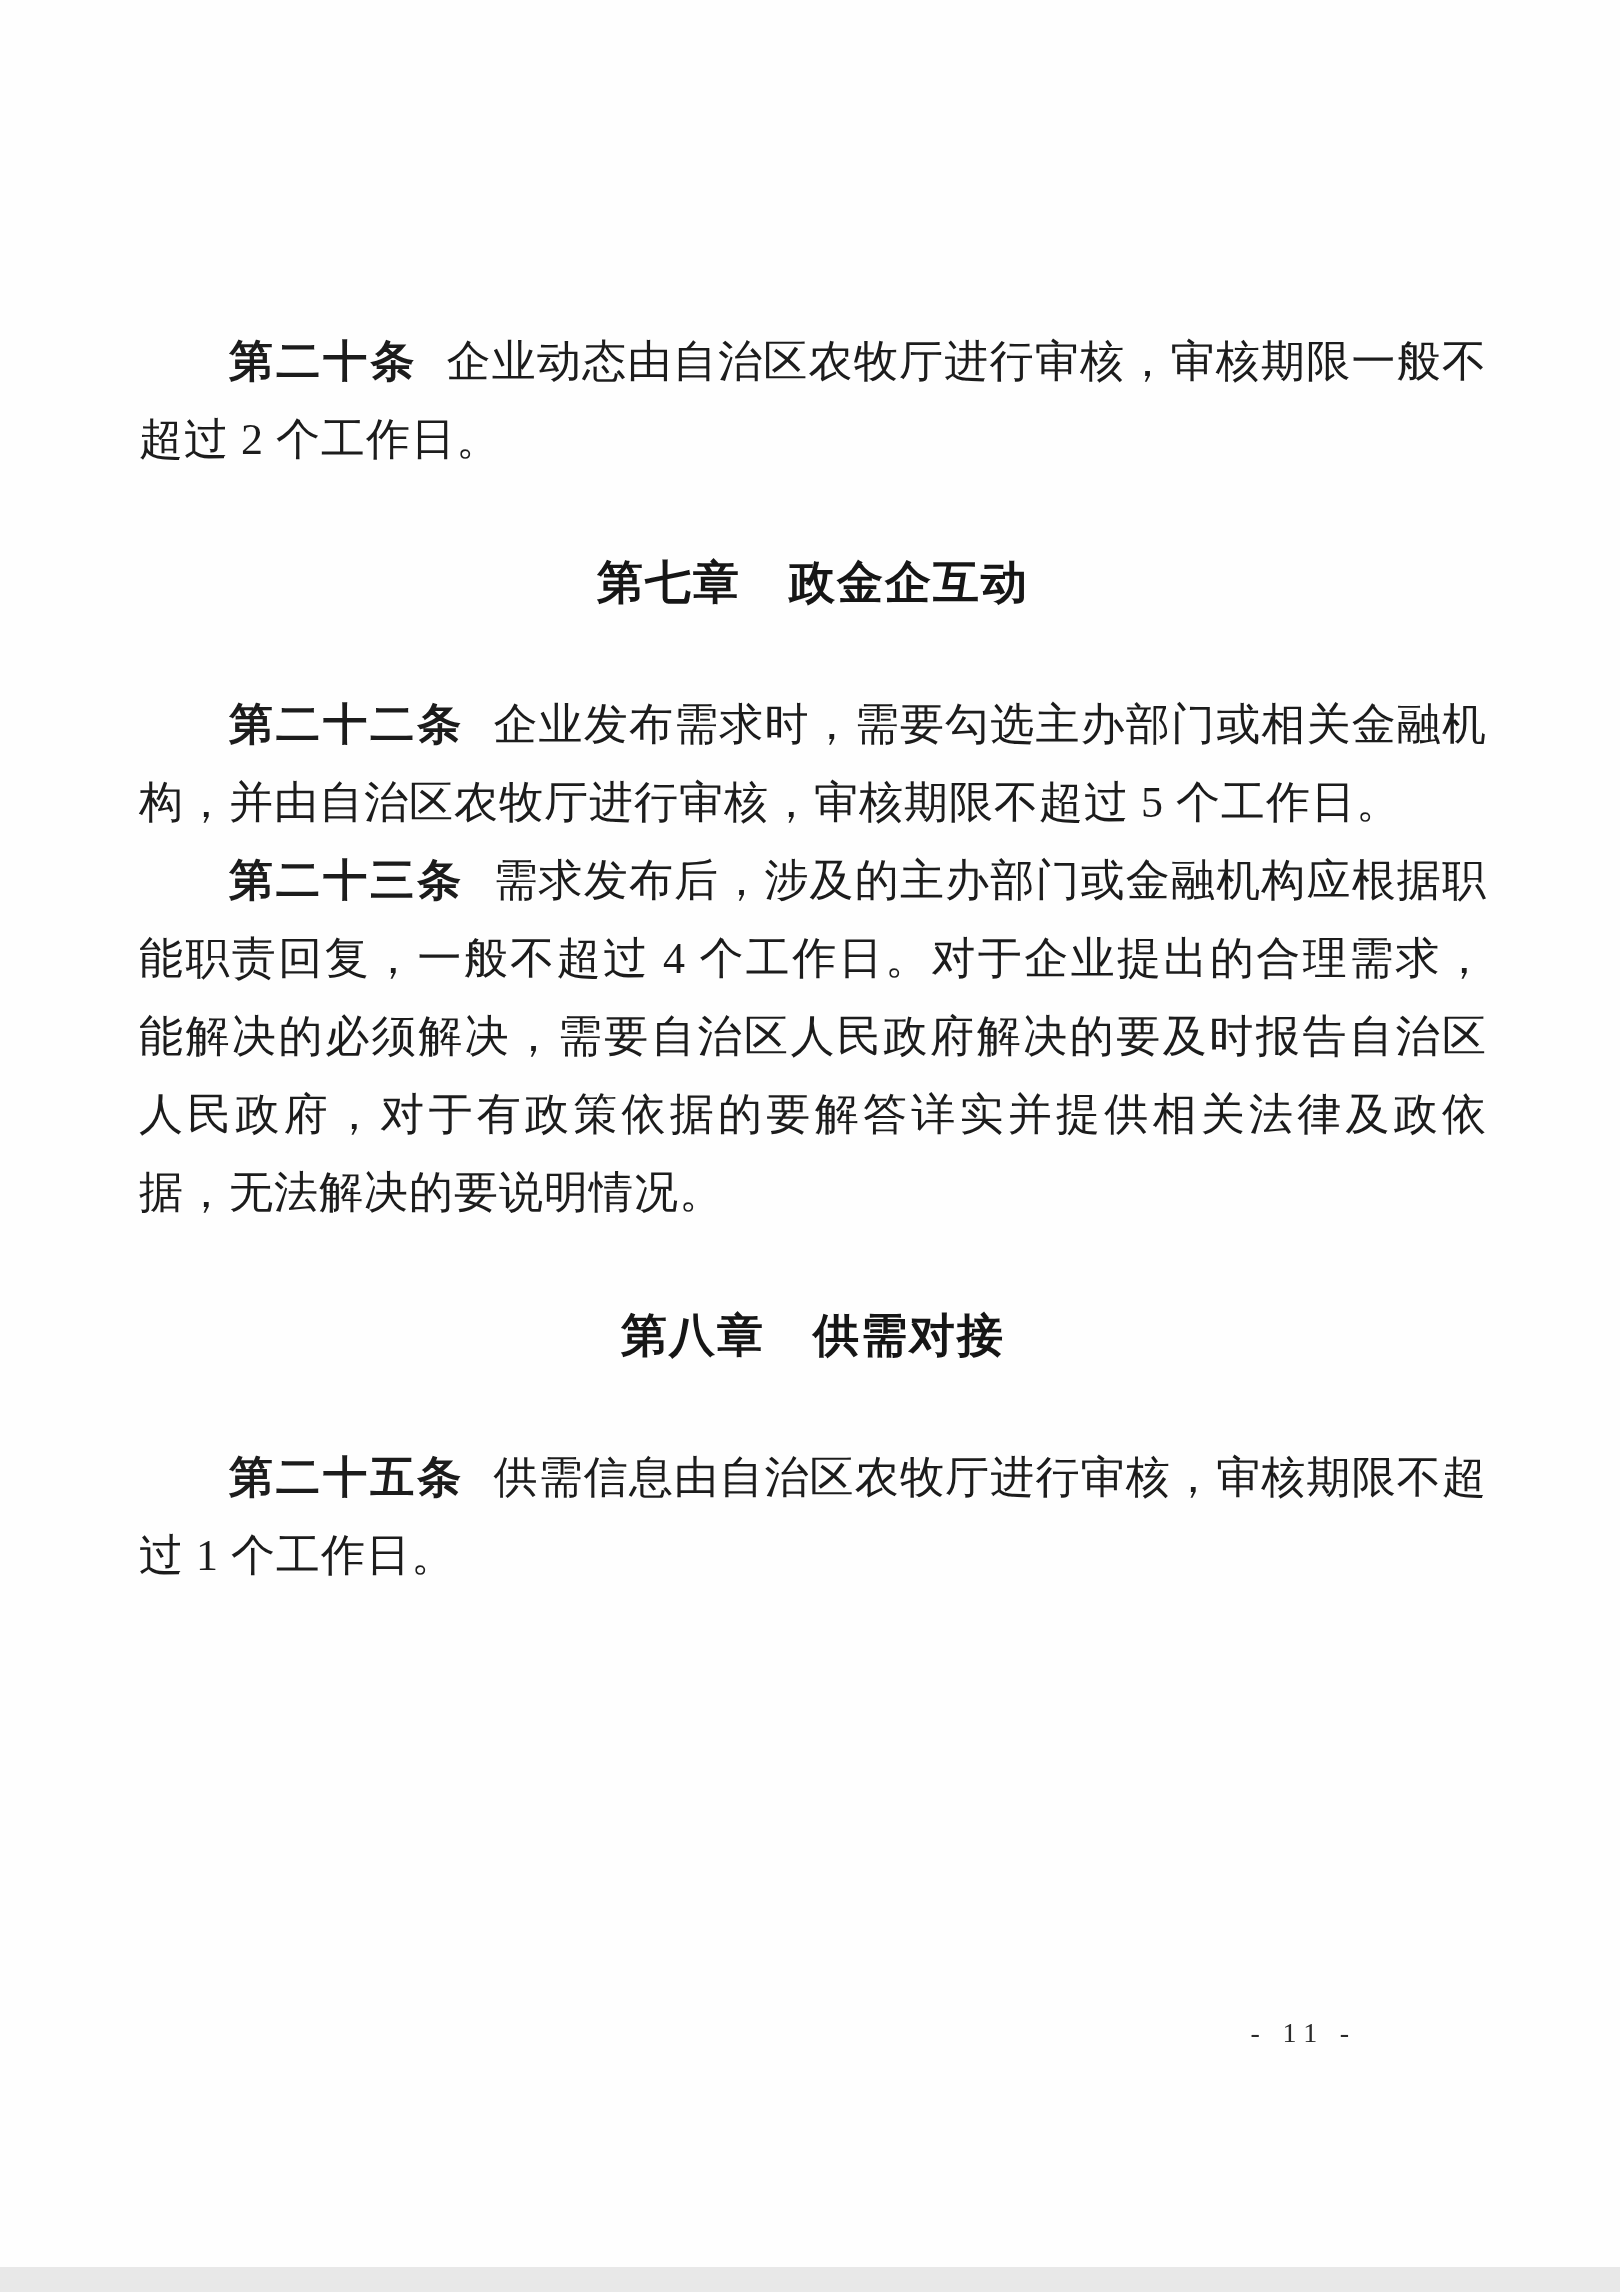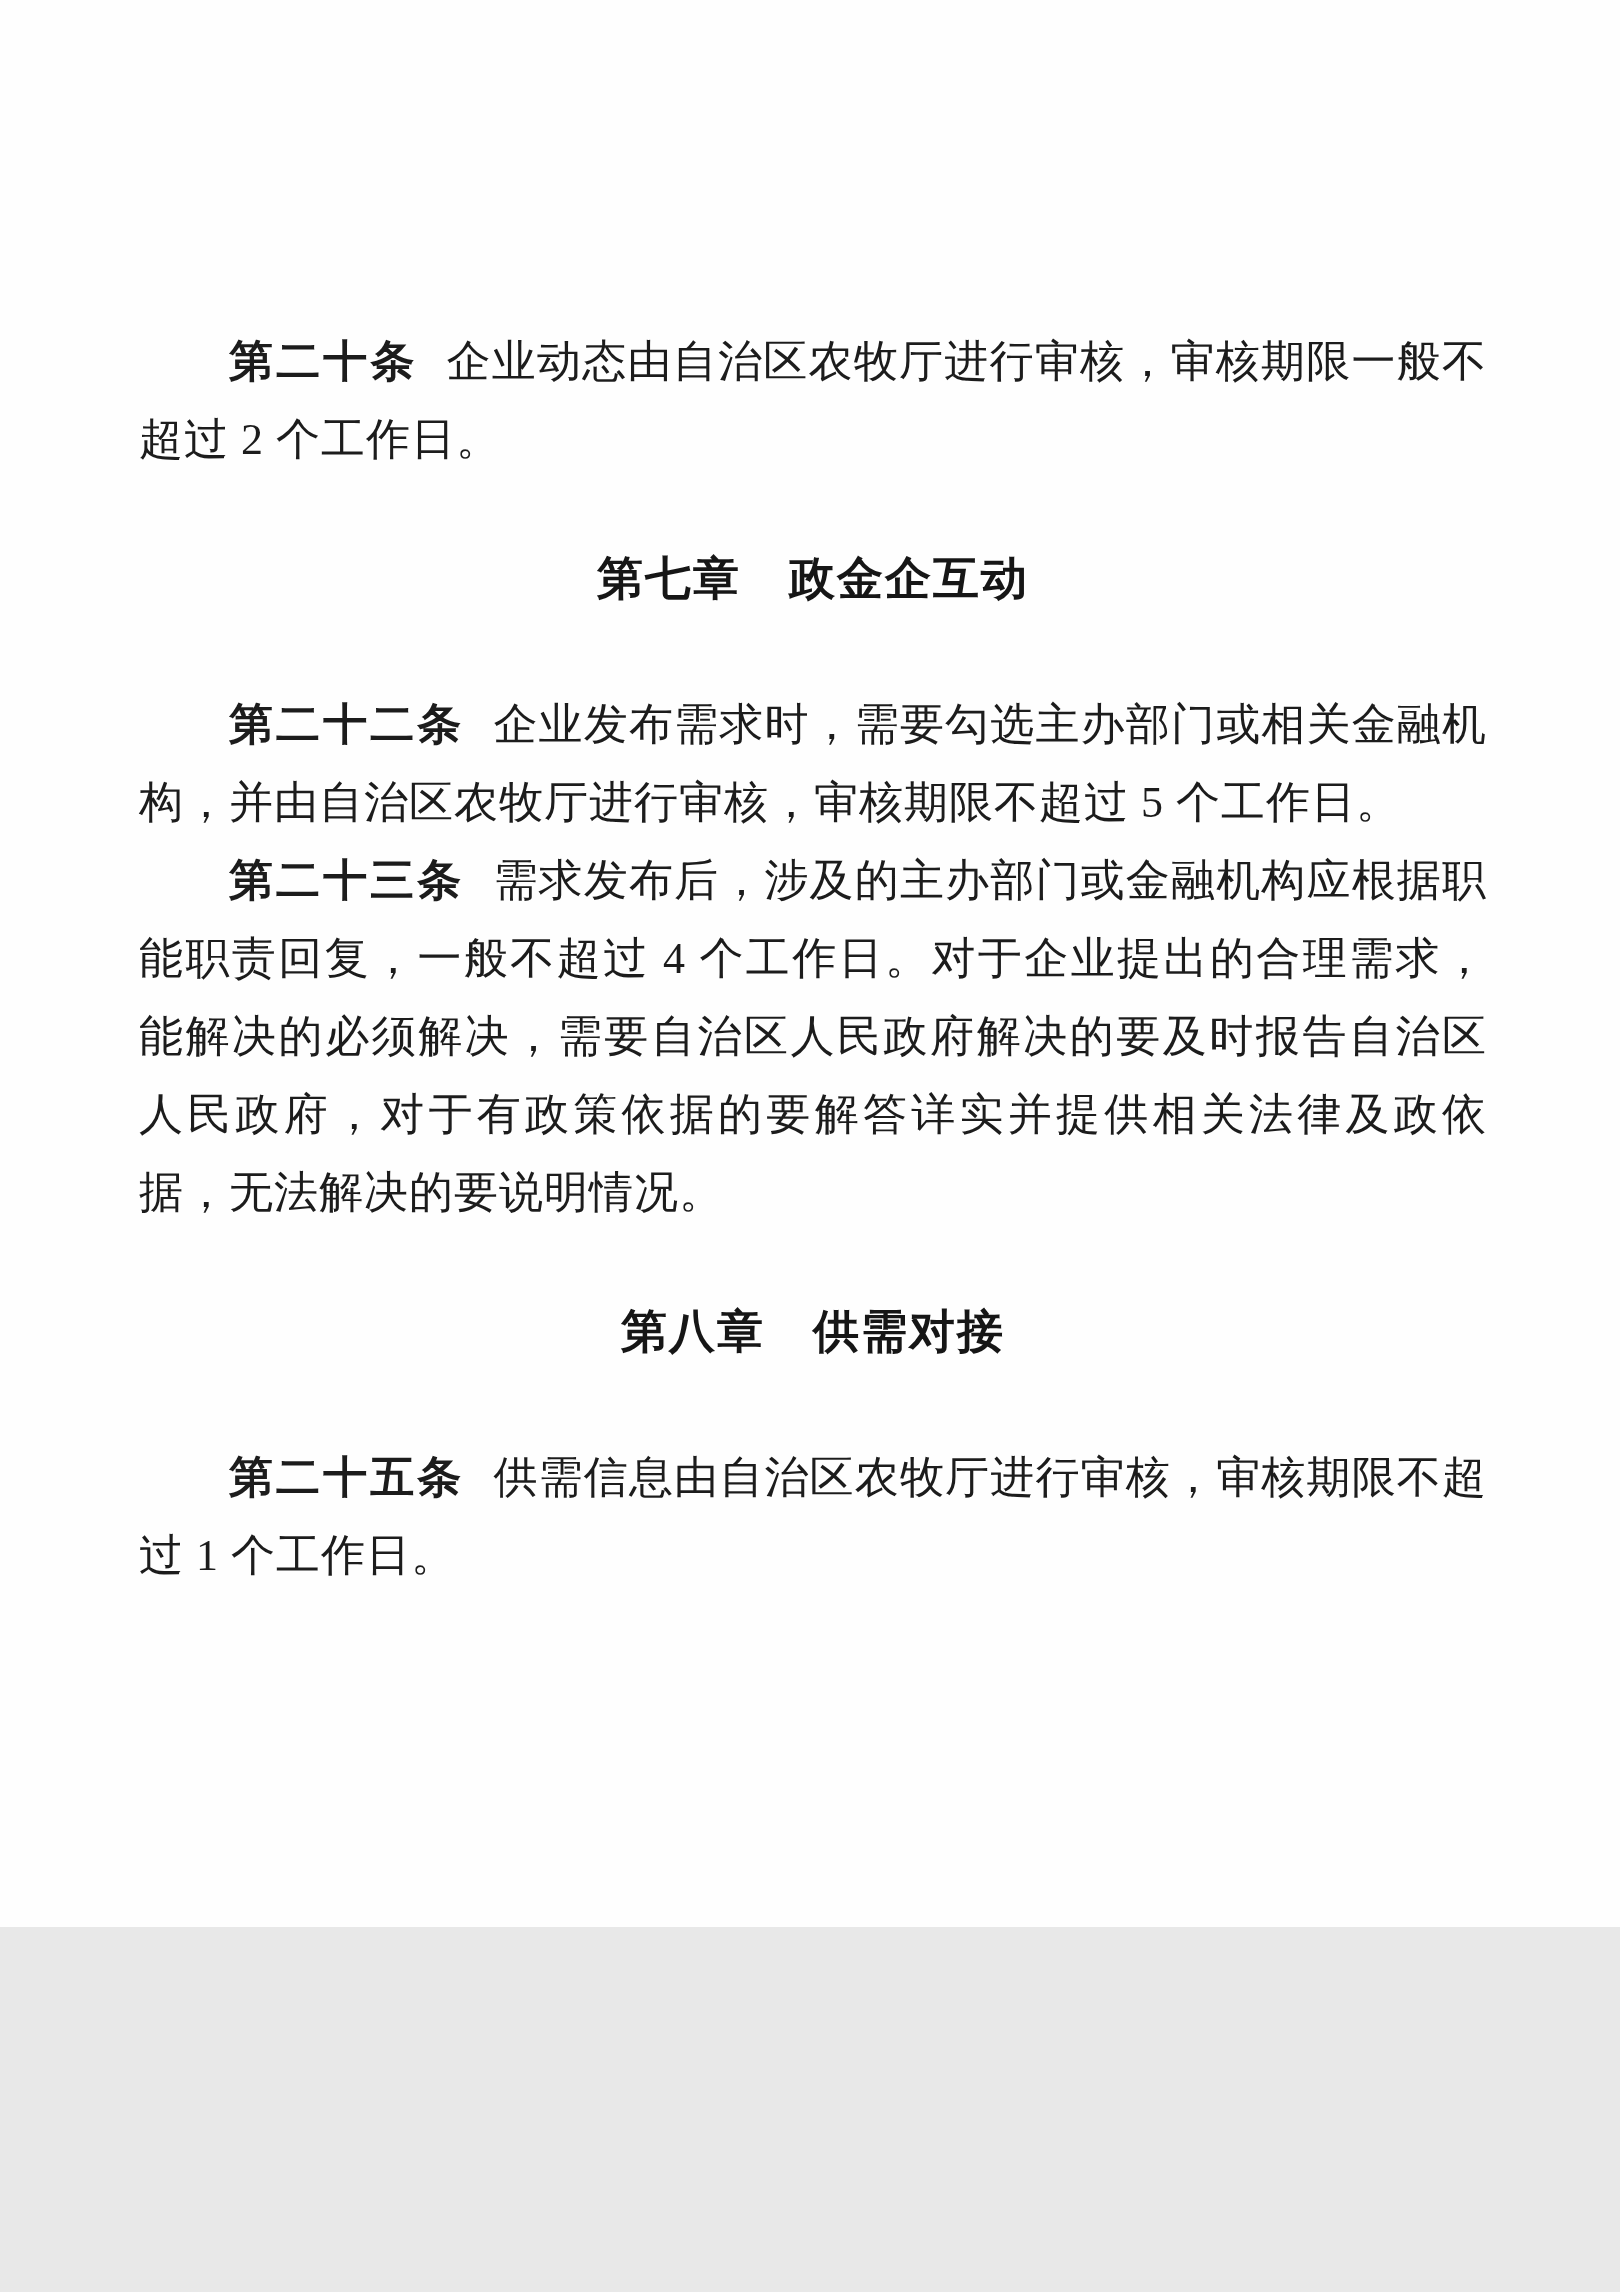--- a/index.html
+++ b/index.html
@@ -3,21 +3,21 @@
 <meta charset="utf-8">
 <style>
   html, body {
     margin: 0;
     padding: 0;
     background: #e8e8e8;
   }
   .page {
     position: relative;
     width: 1620px;
-    height: 1927px;
+    height: 2267px;
     margin: 0 auto;
     background: #fefefe;
     font-family: "Liberation Serif", serif;
     color: #1c1c1c;
     overflow: hidden;
   }
   .content {
     position: absolute;
     left: 139px;
     right: 133px;
@@ -36,21 +36,21 @@
     font-weight: 700;
     letter-spacing: 2.9px;
     margin-right: 29px;
   }
   h2.chapter {
     margin: 74px 0 74px 0;
     font-size: 46px;
     line-height: 59px;
     font-weight: 700;
     text-align: center;
-    font-family: Liberation Mono, monospace;
+    font-family: Liberation Sans, sans-serif;
     letter-spacing: 2px;
     color: #161616;
   }
   .pageno {
     position: absolute;
     top: 2007px;
     right: 263px;
     font-size: 28px;
     line-height: 51px;
     letter-spacing: 7.8px;

